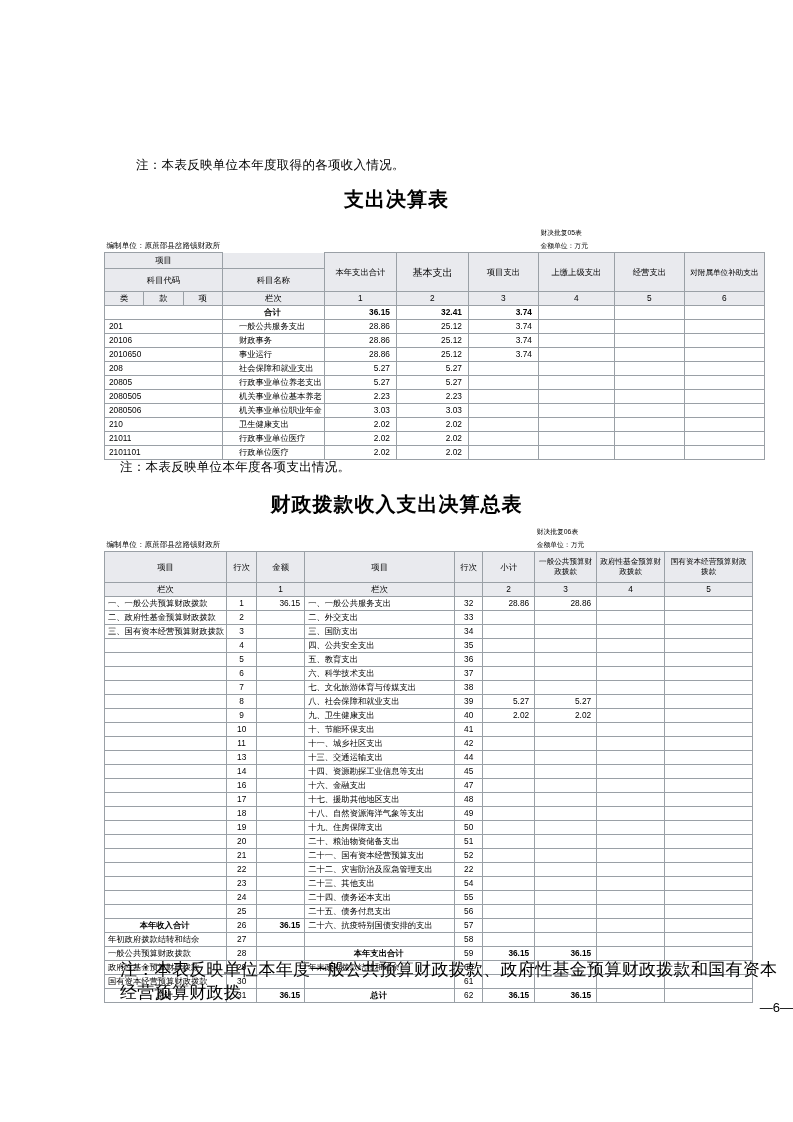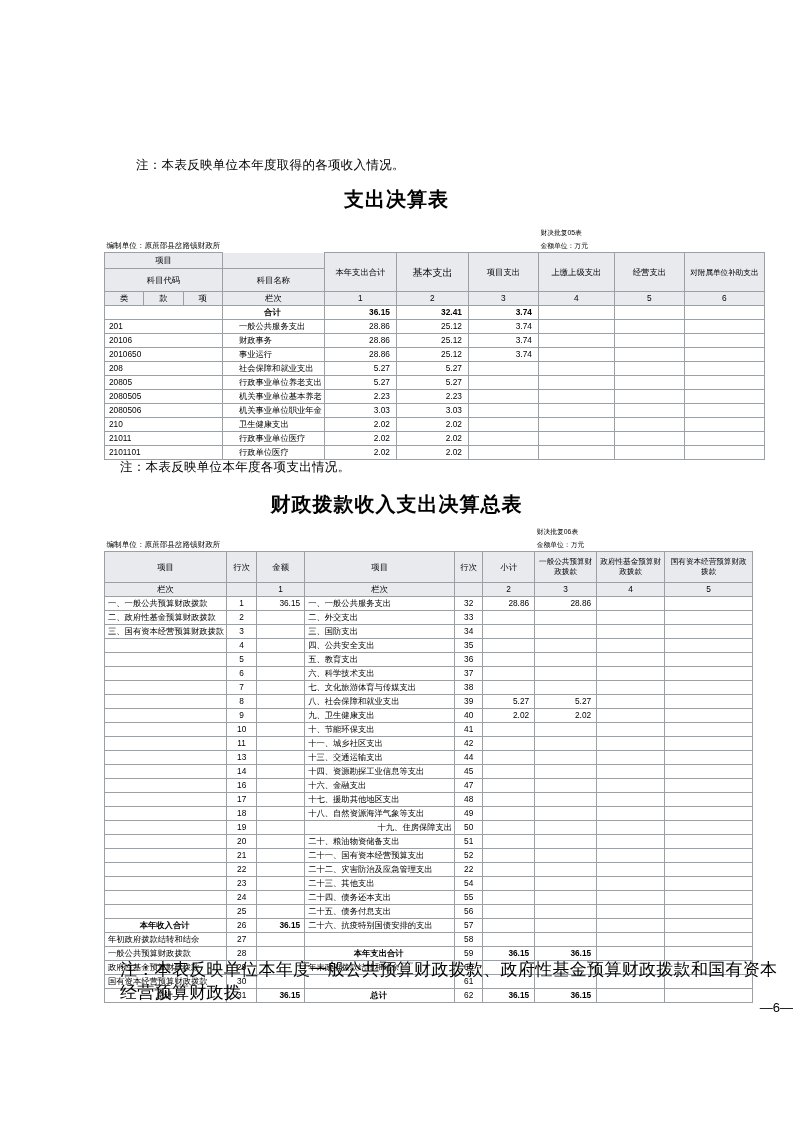--- a/index.html
+++ b/index.html
@@ -471,21 +471,21 @@
             <td class="c">49</td>
             <td class="r" style="padding-right: 5px;"></td>
             <td class="r" style="padding-right: 5px;"></td>
             <td class="r" style="padding-right: 5px;"></td>
             <td class="r" style="padding-right: 5px;"></td>
           </tr>
           <tr>
             <td class="l" style="padding-left: 3px;"></td>
             <td class="c">19</td>
             <td class="r" style="padding-right: 4px;"></td>
-            <td class="l" style="padding-left: 3px; text-align: right;">十九、住房保障支出</td>
+            <td class="l" style="padding-left: 3px;">十九、住房保障支出</td>
             <td class="c">50</td>
             <td class="r" style="padding-right: 5px;"></td>
             <td class="r" style="padding-right: 5px;"></td>
             <td class="r" style="padding-right: 5px;"></td>
             <td class="r" style="padding-right: 5px;"></td>
           </tr>
           <tr>
             <td class="l" style="padding-left: 3px;"></td>
             <td class="c">20</td>
             <td class="r" style="padding-right: 4px;"></td>

